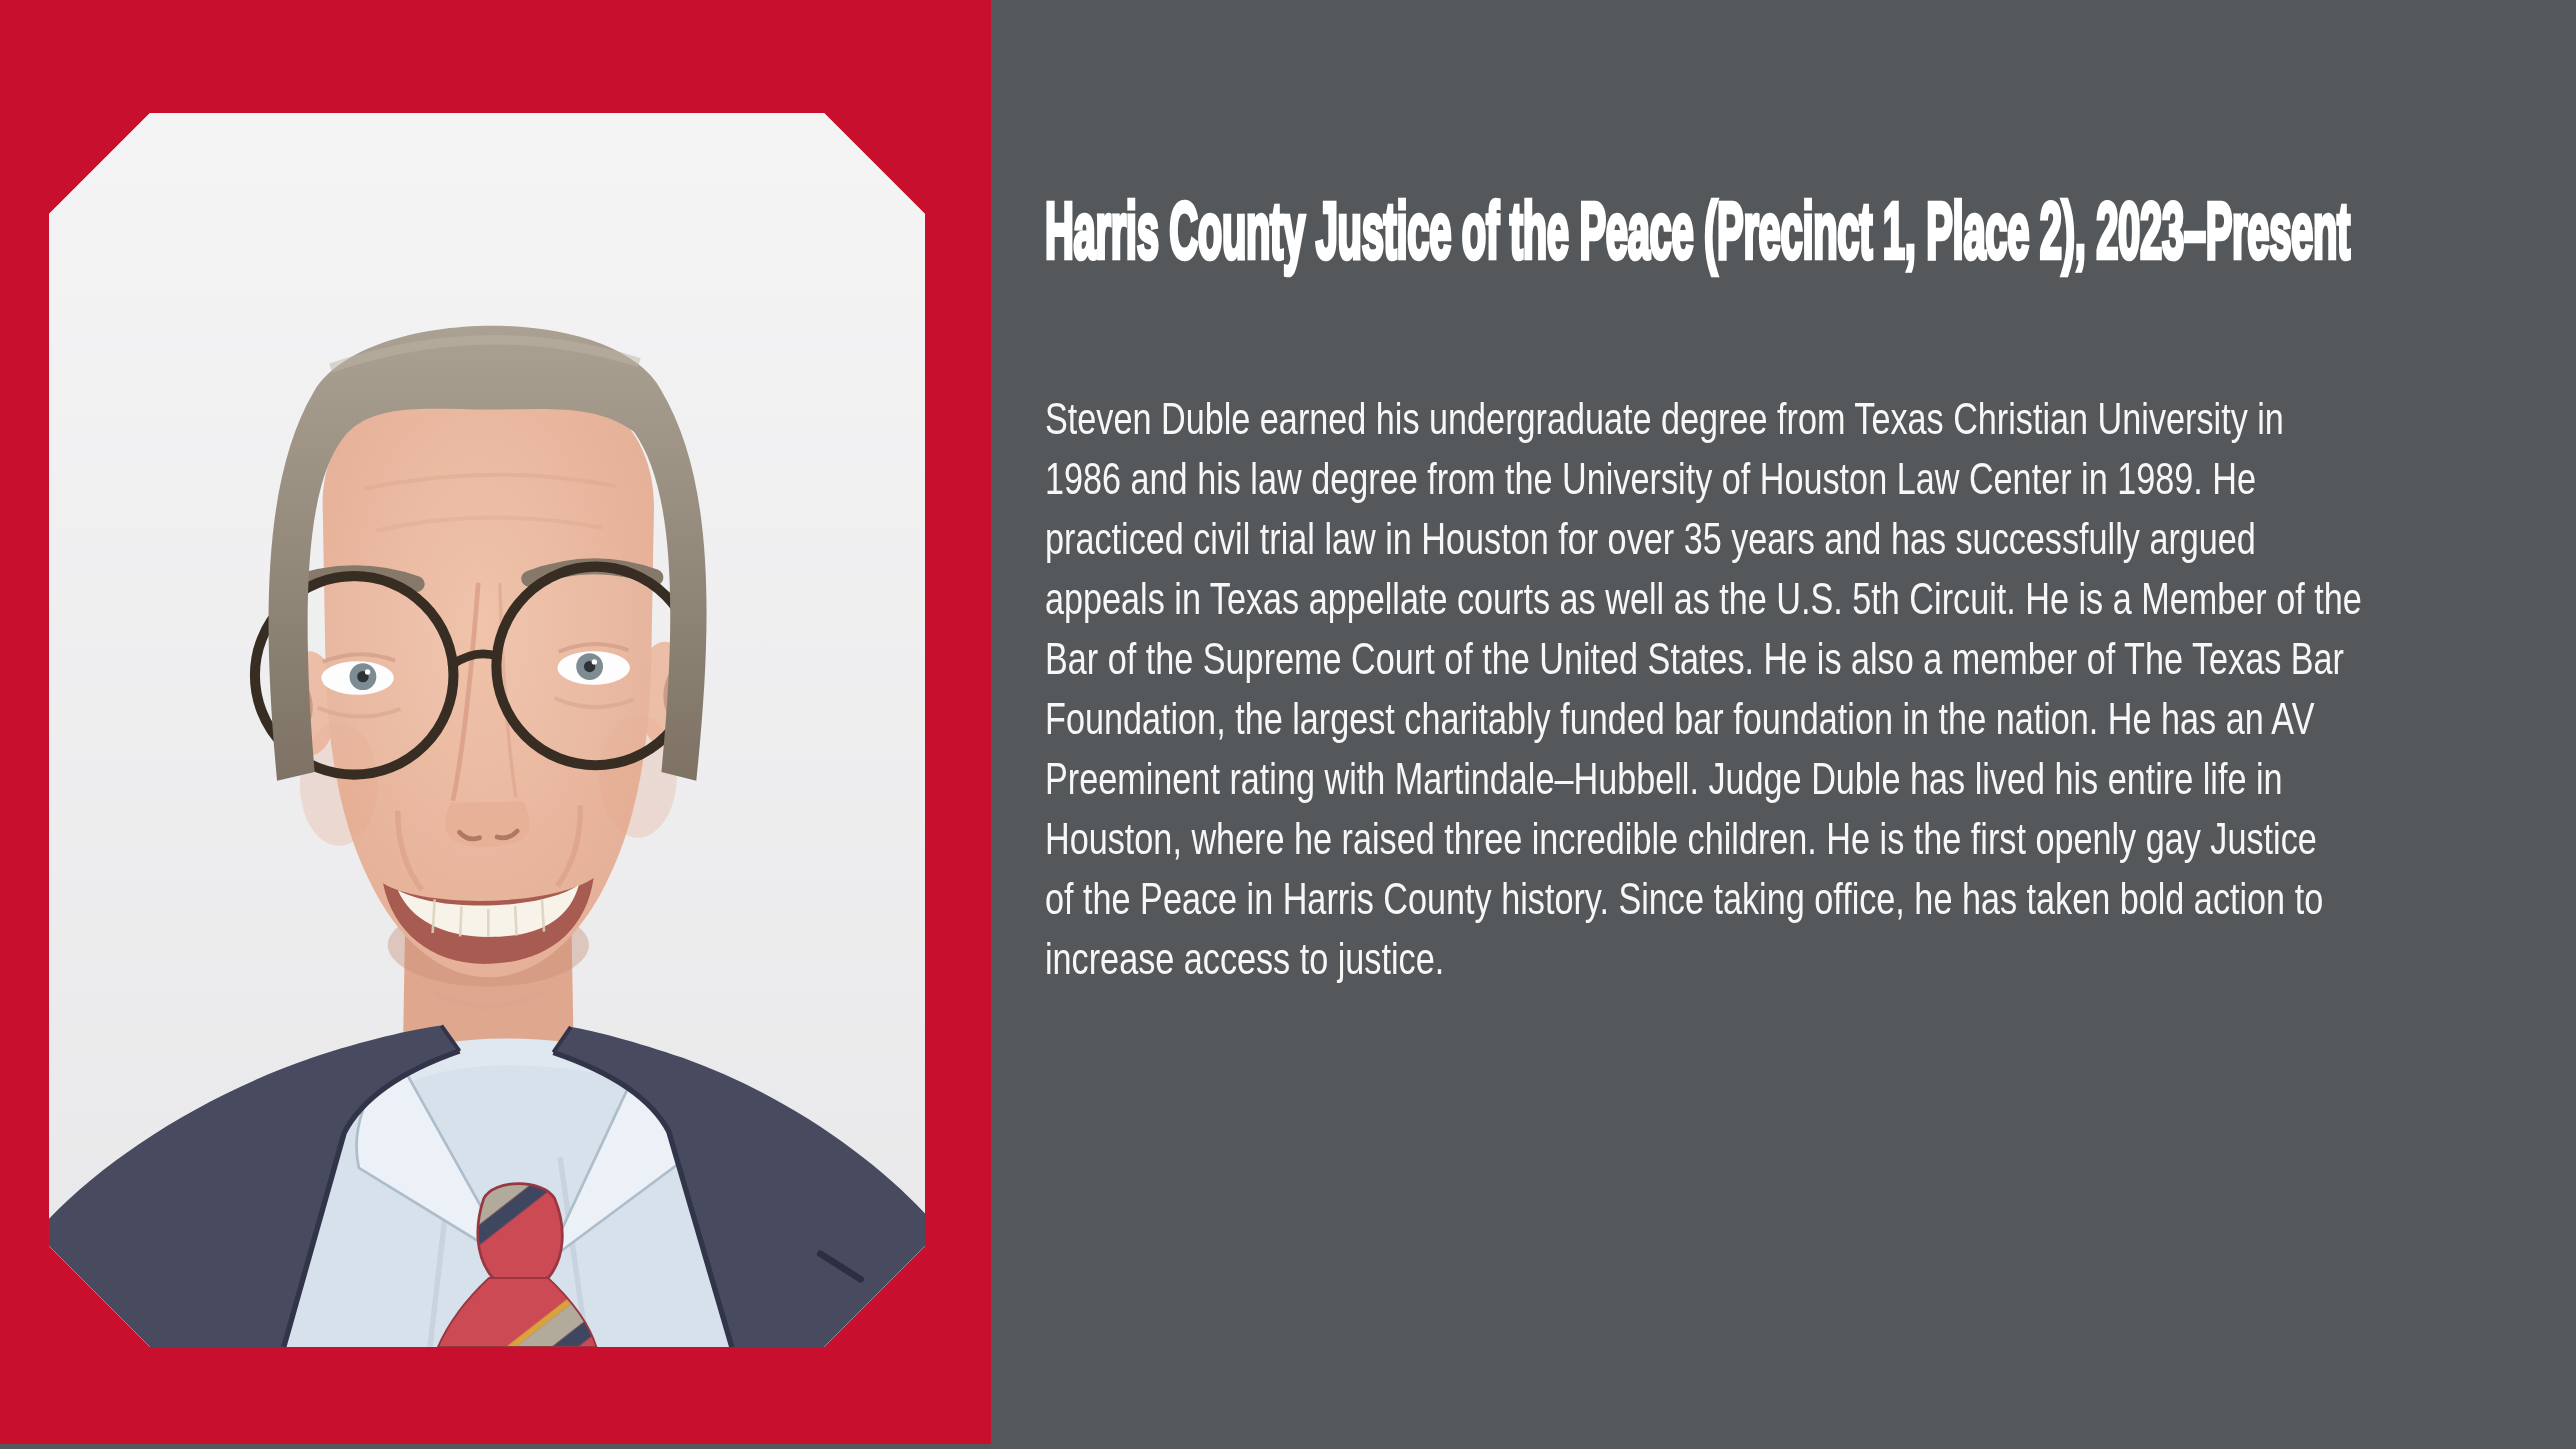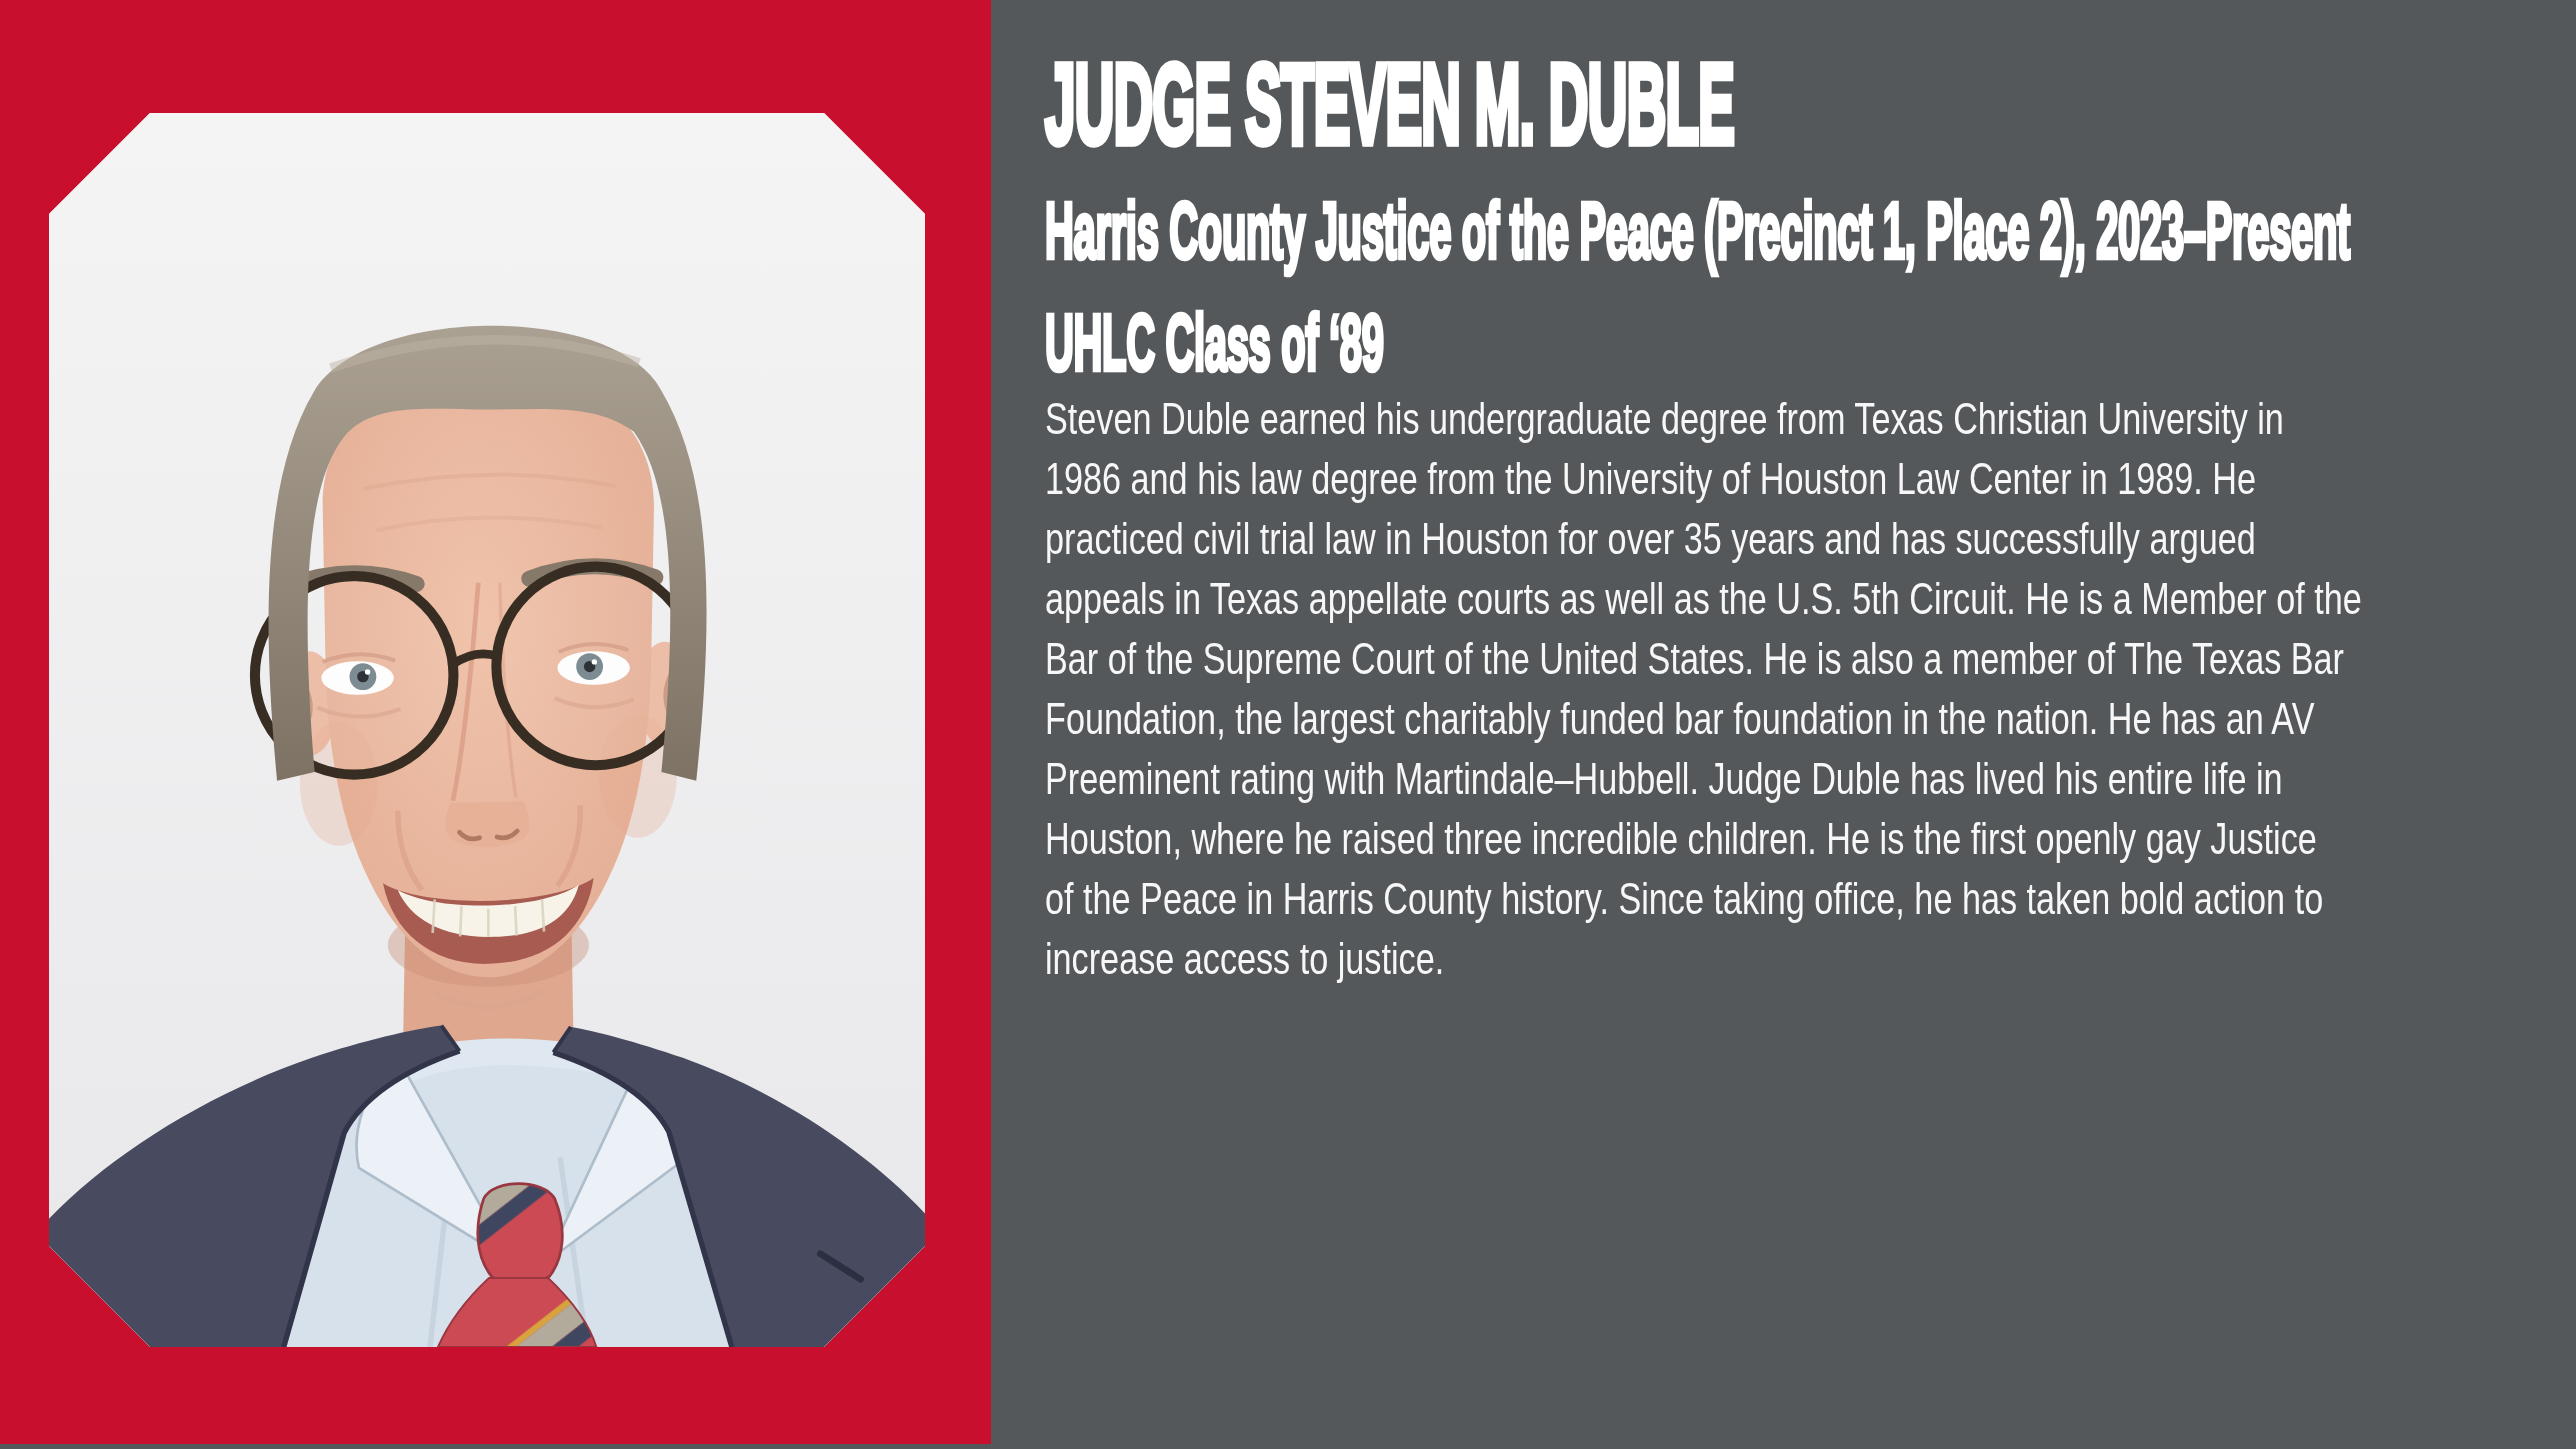--- a/index.html
+++ b/index.html
@@ -157,23 +157,21 @@
       <path d="M612,1398 C520,1430 465,1472 440,1520 L350,1839" stroke="#32354A" stroke-width="8" fill="none"></path>
       <path d="M752,1400 C846,1432 900,1472 924,1518 L1018,1839" stroke="#32354A" stroke-width="8" fill="none"></path>
       <path d="M585,1360 L612,1398" stroke="#32354A" stroke-width="6" fill="none"></path>
       <path d="M778,1362 L752,1400" stroke="#32354A" stroke-width="6" fill="none"></path>
       <path d="M1150,1700 L1210,1738" stroke="#2C2F42" stroke-width="10" fill="none" stroke-linecap="round"></path>
     </svg>
   </div>
 </div>
 
 <div class="content">
-  <h1 class="title-row"><span class="condense">JUDGE STEVEN M. DUBLE</span></h1>
   <h2 class="role-row"><span class="condense">Harris County Justice of the Peace (Precinct 1, Place 2), 2023–Present</span></h2>
-  <h3 class="class-row"><span class="condense">UHLC Class of ‘89</span></h3>
   <div class="bio">
     <div class="line"><span class="condense">Steven Duble earned his undergraduate degree from Texas Christian University in</span></div>
     <div class="line"><span class="condense">1986 and his law degree from the University of Houston Law Center in 1989. He</span></div>
     <div class="line"><span class="condense">practiced civil trial law in Houston for over 35 years and has successfully argued</span></div>
     <div class="line"><span class="condense">appeals in Texas appellate courts as well as the U.S. 5th Circuit. He is a Member of the</span></div>
     <div class="line"><span class="condense">Bar of the Supreme Court of the United States. He is also a member of The Texas Bar</span></div>
     <div class="line"><span class="condense">Foundation, the largest charitably funded bar foundation in the nation. He has an AV</span></div>
     <div class="line"><span class="condense">Preeminent rating with Martindale–Hubbell. Judge Duble has lived his entire life in</span></div>
     <div class="line"><span class="condense">Houston, where he raised three incredible children. He is the first openly gay Justice</span></div>
     <div class="line"><span class="condense">of the Peace in Harris County history. Since taking office, he has taken bold action to</span></div>

